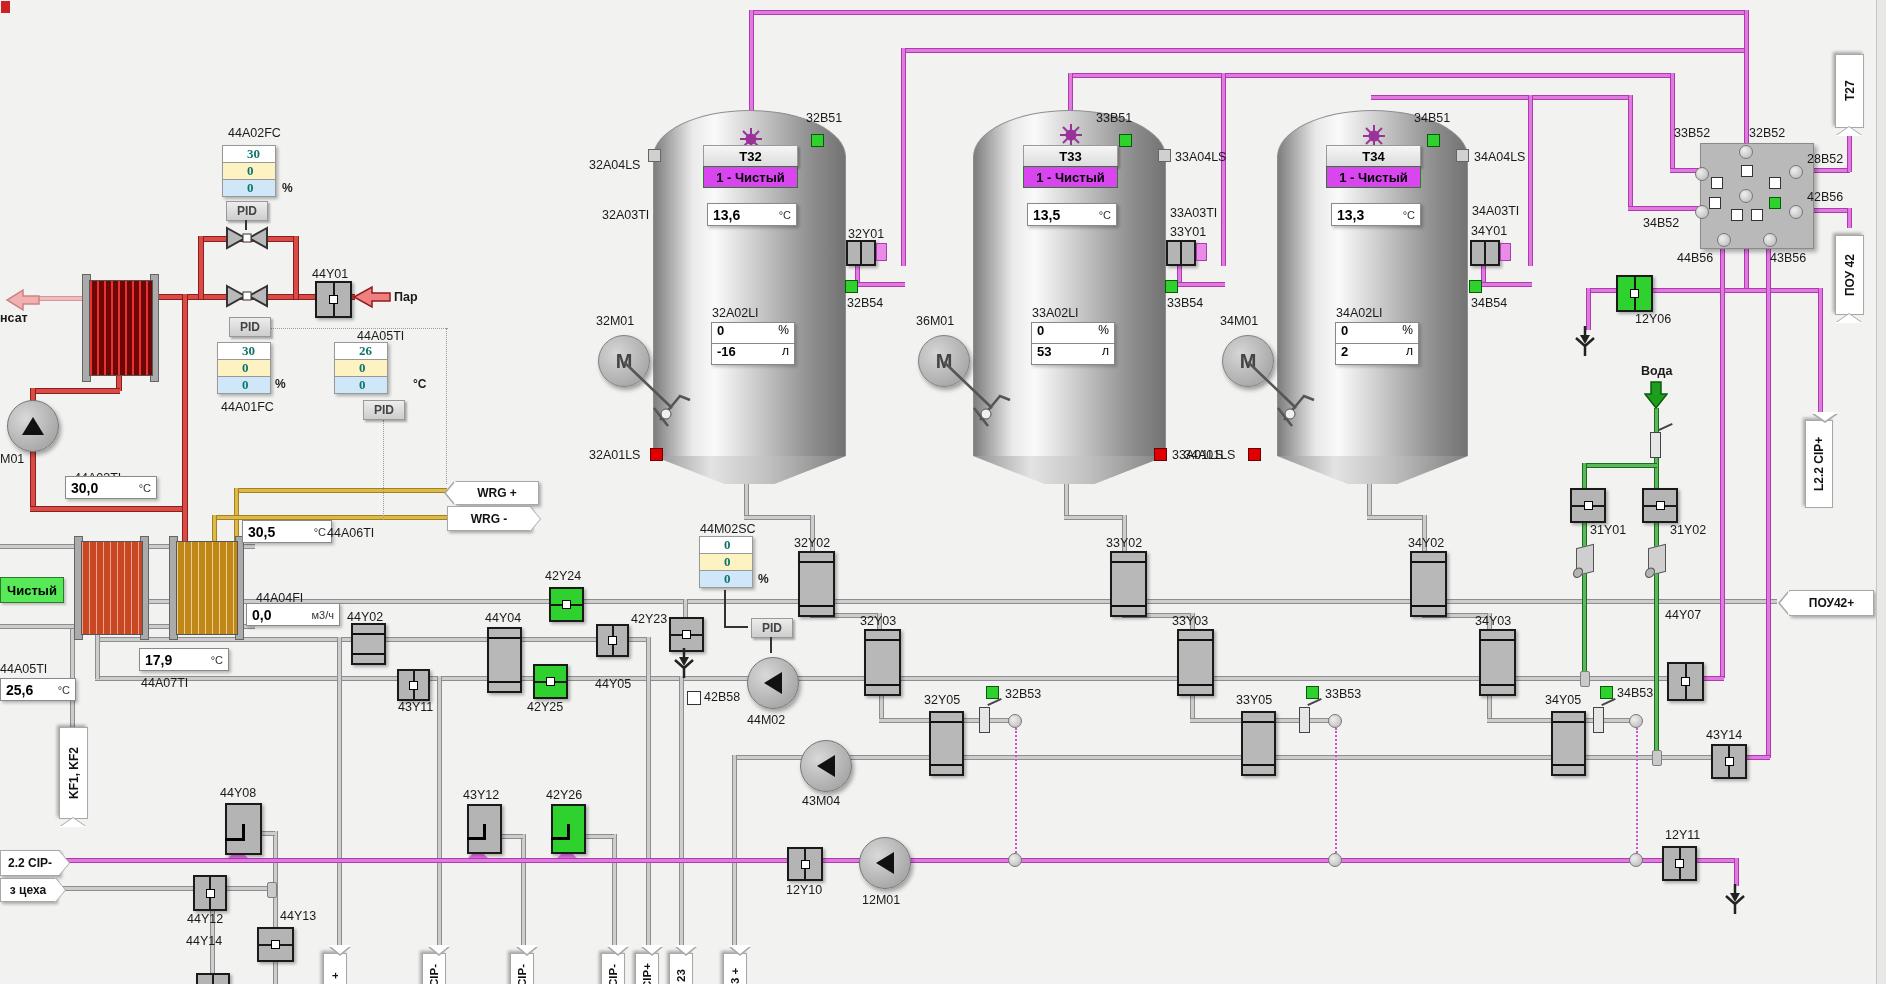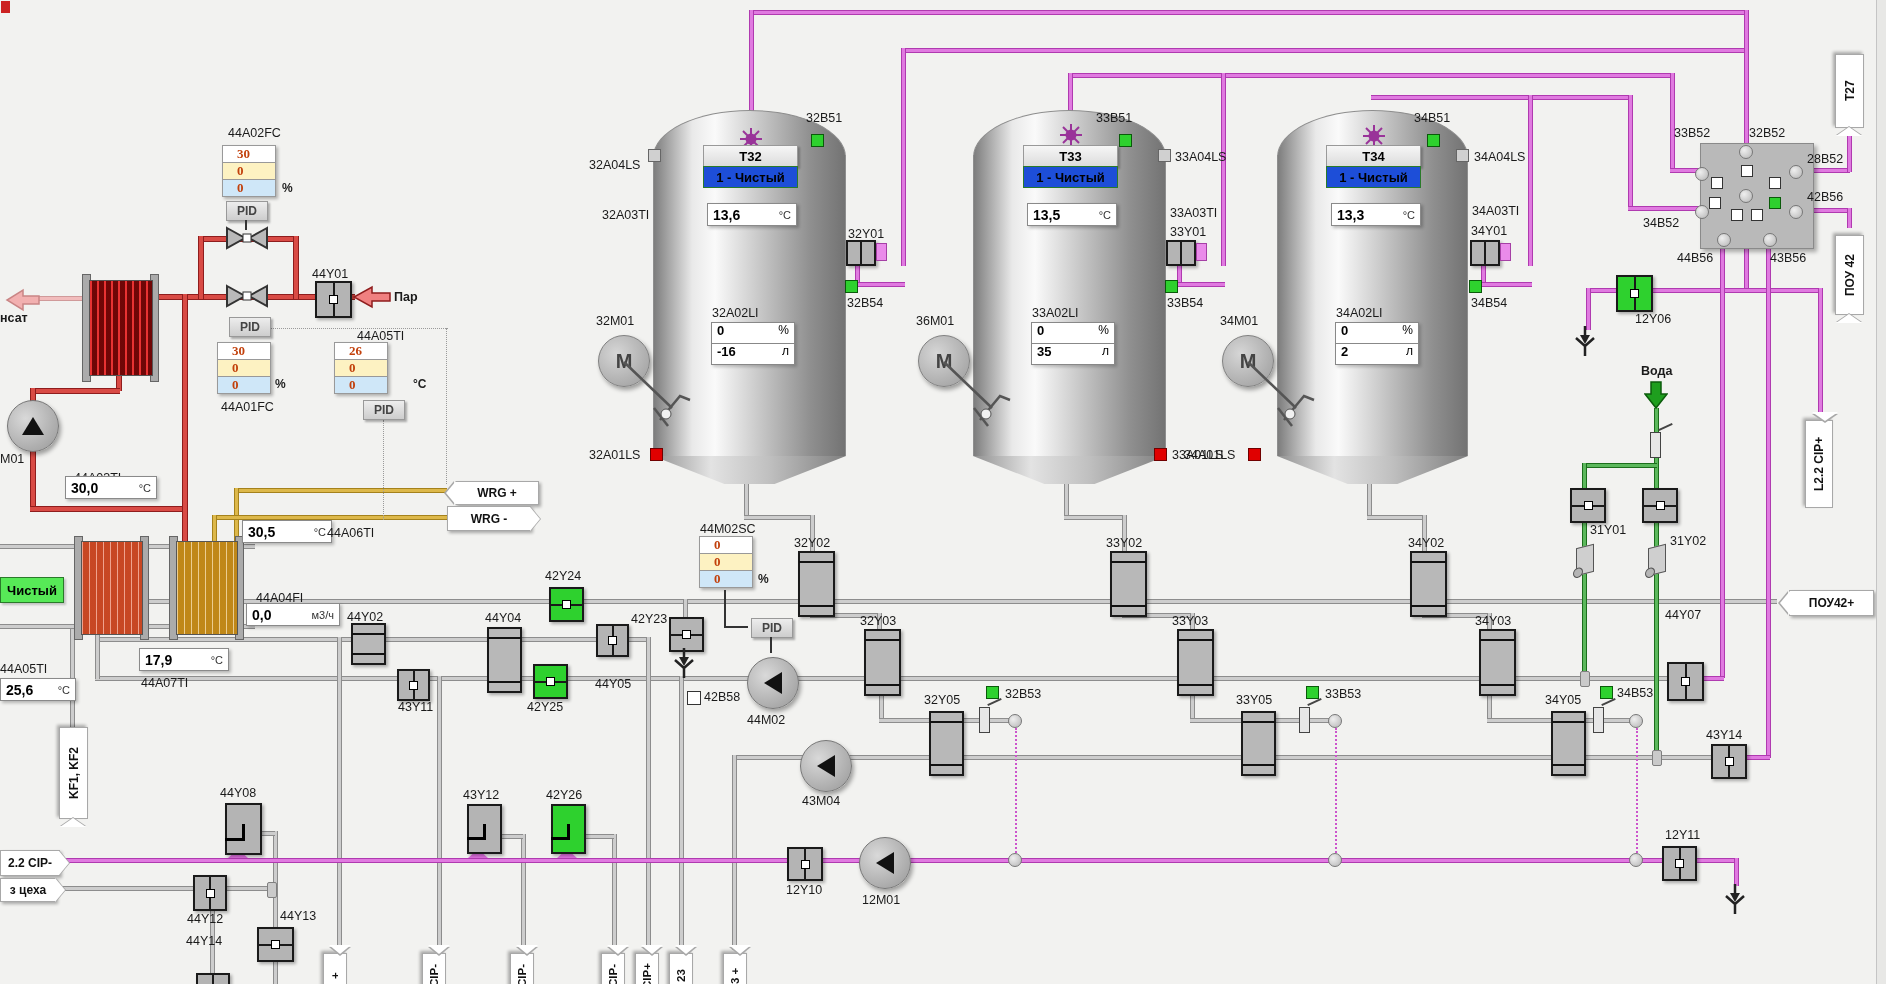--- a/index.html
+++ b/index.html
@@ -21,22 +21,22 @@
   i.p.thin{background:#333;border:none;}
   i.p.thin.h{height:1.5px}i.p.thin.v{width:1.5px}
   
   b.lb{position:absolute;font-weight:normal;font-size:12.5px;color:#1a1a1a;white-space:nowrap;}
   
   .pid{position:absolute;width:40px;height:18px;background:linear-gradient(#ededed,#cdcdcd);
        border:1px solid #999;box-shadow:2px 2px 2px rgba(0,0,0,.3);color:#444;
        font:bold 12px "Liberation Sans",sans-serif;display:flex;align-items:center;justify-content:center;}
   
   .tb{position:absolute;width:52px;border:1px solid #999;box-shadow:2px 2px 3px rgba(0,0,0,.28);background:#fff;}
-  .tb .r{height:16px;line-height:16px;border-bottom:1px solid #999;padding-left:14px;
-         font:bold 13px "Liberation Serif",serif;color:#c2410c;}
+  .tb .r{height:16px;line-height:16px;border-bottom:1px solid #999;padding-left:24px;
+         font:bold 13px "Liberation Serif",serif;color:#0f766e;}
   .tb .r:last-child{border-bottom:none;}
   .tb .r2{background:#fdf2c2;}.tb .r3{background:#cfe7f8;}
   .un{position:absolute;font-size:12px;color:#222;}
   
   .vb{position:absolute;height:21px;background:#fff;border:1px solid #8a8a8a;
       box-shadow:2px 2px 3px rgba(0,0,0,.25);display:flex;align-items:center;
       justify-content:space-between;padding:0 5px;font:bold 14px "Liberation Sans",sans-serif;}
   .vb s{text-decoration:none;font-weight:normal;font-size:11px;color:#333;}
   
   .vsq{position:absolute;background:#b4b4b4;border:2px solid #1a1a1a;box-shadow:2px 2px 3px rgba(0,0,0,.3);}
@@ -97,21 +97,21 @@
         border:1px solid #8e8e8e;border-bottom:none;}
   .shell{position:absolute;left:0;top:45px;right:0;height:301px;
         background:linear-gradient(90deg,#7d7d7d,#e9e9e9 20%,#fafafa 32%,#c2c2c2 58%,#8f8f8f 82%,#737373);
         border-left:1px solid #8e8e8e;border-right:1px solid #8e8e8e;}
   .cone{position:absolute;left:0;top:346px;right:0;height:28px;
         background:linear-gradient(90deg,#909090,#e3e3e3 30%,#c0c0c0 60%,#808080);
         clip-path:polygon(0 0,100% 0,63% 100%,37% 100%);}
   .tt{position:absolute;width:93px;height:20px;background:linear-gradient(#f6f6f6,#dcdcdc);border:1px solid #999;
       box-shadow:2px 2px 2px rgba(0,0,0,.25);display:flex;align-items:center;justify-content:center;
       font:bold 13px "Liberation Sans",sans-serif;}
-  .st{position:absolute;width:93px;height:20px;background:#1d4ed8;border:1px solid #2a7a2a;
+  .st{position:absolute;width:93px;height:20px;background:#d946ef;border:1px solid #2a7a2a;
       display:flex;align-items:center;justify-content:center;font:bold 13px "Liberation Sans",sans-serif;}
   .lvl{position:absolute;width:82px;background:#fff;border:1px solid #888;box-shadow:2px 2px 3px rgba(0,0,0,.2);}
   .lvl .row{height:20px;line-height:20px;border-bottom:1px solid #888;display:flex;justify-content:space-between;padding:0 5px;font:bold 13px "Liberation Sans",sans-serif;}
   .lvl .row:last-child{border-bottom:none;}
   .lvl .row s{text-decoration:none;font-weight:normal;font-size:12px;}
   .glab{position:absolute;background:#57e957;border:1.5px solid #2a7a2a;display:flex;align-items:center;
         justify-content:center;font:bold 13px "Liberation Sans",sans-serif;box-shadow:2px 2px 2px rgba(0,0,0,.2);}
   
   .mani{position:absolute;background:#b9b9b9;border:1px solid #8a8a8a;box-shadow:3px 3px 4px rgba(0,0,0,.3);}
   
@@ -449,21 +449,21 @@
       </g>
       <circle cx="56" cy="66" r="5" fill="#f0f0f0" stroke="#555"></circle>
     </svg>
   <b class="lb" style="left:1032px;top:306px">33A02LI</b>
   <div class="lvl" style="left:1031px;top:322px">
     <div class="row">
         <span>0</span>
         <s>%</s>
       </div>
     <div class="row">
-        <span>35</span>
+        <span>53</span>
         <s>л</s>
       </div>
   </div>
   <div class="sq r" style="left:1154px;top:448px"></div>
   <b class="lb" style="left:1172px;top:448px">33A01LS</b>
 
   <div class="tt" style="left:1326px;top:145px">Т34</div>
   <div class="st" style="left:1326px;top:166px">1 - Чистый</div>
   <div class="vb" style="left:1331px;top:203px;width:78px">
       <span>13,3</span>
@@ -538,21 +538,21 @@
       </g>
       <polygon points="8,9 18,9 13,18" fill="#222"></polygon>
     </svg>
   <b class="lb" style="left:1641px;top:364px;font-weight:bold">Вода</b>
   <svg style="position:absolute;left:1644px;top:380px" width="24" height="30">
       <path d="M7,2 L17,2 L17,14 L23,14 L12,28 L1,14 L7,14 Z" fill="#1e9e1e" stroke="#0c5c0c" stroke-width="1.5"></path>
     </svg>
   <div class="bfly" style="left:1650px;top:432px"></div>
   <b class="lb" style="left:1590px;top:523px">31Y01</b>
   <div class="vsq sh ws" style="left:1570px;top:488px;width:32px;height:31px"></div>
-  <b class="lb" style="left:1670px;top:534px">31Y02</b>
+  <b class="lb" style="left:1670px;top:523px">31Y02</b>
   <div class="vsq sh ws" style="left:1642px;top:488px;width:32px;height:31px"></div>
   <div class="chkv" style="left:1576px;top:546px"></div>
   <div class="chkv" style="left:1648px;top:546px"></div>
   <div class="bn vert pt" style="left:1805px;top:420px;width:26px;height:86px">L2.2 CIP+</div>
   <div class="bn pl" style="left:1789px;top:590px;width:83px;height:24px">ПОУ42+</div>
   <b class="lb" style="left:1665px;top:608px">44Y07</b>
   <div class="vsq sv ws" style="left:1667px;top:662px;width:33px;height:35px"></div>
   <b class="lb" style="left:1706px;top:728px">43Y14</b>
   <div class="vsq sv ws" style="left:1711px;top:744px;width:32px;height:31px"></div>
   <div class="flg" style="left:1580px;top:671px"></div>

